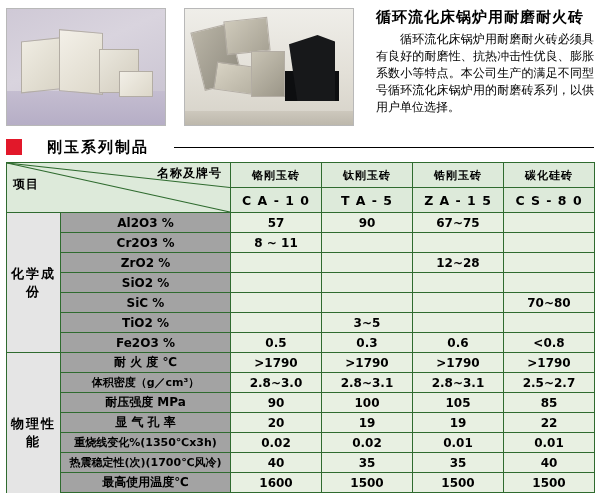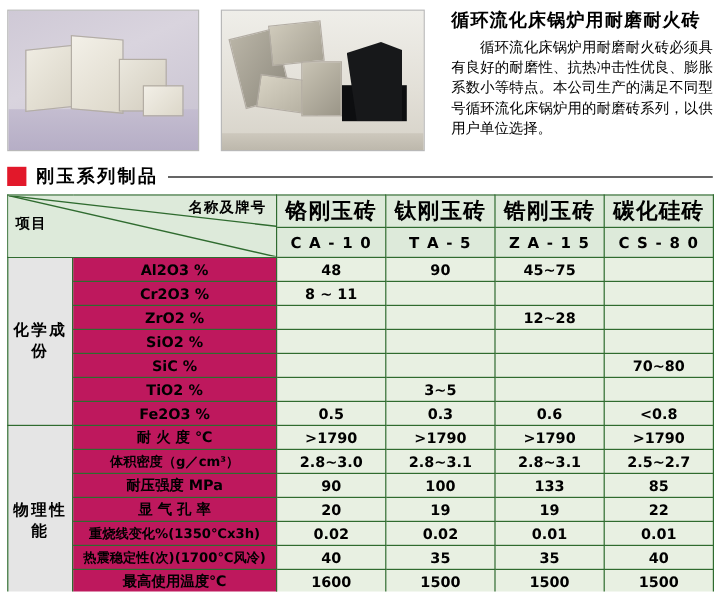--- a/index.html
+++ b/index.html
@@ -60,20 +60,21 @@
     line-height:17px;
     text-indent:2em;
     text-align:justify;
   }
 
   
   .series-bar{
     display:flex;align-items:center;
     margin:6px 6px 4px 6px;
     height:22px;
+    gap:17px;
   }
   .series-sq{
     width:16px;height:16px;background:#e2182a;margin-right:8px;
     flex:0 0 auto;
   }
   .series-title{
     font-size:15px;font-weight:bold;letter-spacing:2px;
     padding-right:8px;white-space:nowrap;
   }
   .series-rule{flex:1;height:1px;background:#000;}
@@ -97,31 +98,31 @@
     color:#000;
   }
   thead td{background:#ddeada;height:22px;}
   td.cat{
     width:54px;
     background:#e5e5e5;
     font-size:13px;
     letter-spacing:2px;
     line-height:18px;
   }
-  td.item{width:170px;background:#be185d;}
+  td.item{width:170px;background:#a3a3a3;}
   td.val{width:88px;}
   .hdr-diag{
     position:relative;height:44px;padding:0;overflow:hidden;
     width:224px;
   }
   .hdr-diag .lbl-tl{position:absolute;left:6px;bottom:19px;font-size:12px;font-weight:bold;letter-spacing:1px;}
   .hdr-diag .lbl-br{position:absolute;right:8px;top:2px;font-size:12px;font-weight:bold;letter-spacing:1px;}
   .hdr-diag svg{position:absolute;inset:0;width:100%;height:100%;}
   .sub{font-size:11px;}
-  td.brand{font-size:18px;letter-spacing:1px;}
+  td.brand{font-size:11px;letter-spacing:1px;}
   td.grade{font-size:12.5px;letter-spacing:1px;}
 </style>
 </head>
 <body>
 
 <div class="page">
 
   <div class="top">
     <div class="photo photo1">
       <div class="p1-shelf"></div>
@@ -183,23 +184,23 @@
         <td class="grade">T A - 5</td>
         <td class="grade">Z A - 1 5</td>
         <td class="grade">C S - 8 0</td>
       </tr>
     </thead>
     <tbody>
 
       <tr>
         <td class="cat" rowspan="7">化学成份</td>
         <td class="item">Al2O3 %</td>
-        <td class="val">48</td>
+        <td class="val">57</td>
         <td class="val">90</td>
-        <td class="val">45~75</td>
+        <td class="val">67~75</td>
         <td class="val"></td>
       </tr>
       <tr>
         <td class="item">Cr2O3 %</td>
         <td class="val">8 ~ 11</td>
         <td class="val"></td>
         <td class="val"></td>
         <td class="val"></td>
       </tr>
       <tr>
@@ -250,21 +251,21 @@
         <td class="item sub">体积密度（g／cm³）</td>
         <td class="val">2.8~3.0</td>
         <td class="val">2.8~3.1</td>
         <td class="val">2.8~3.1</td>
         <td class="val">2.5~2.7</td>
       </tr>
       <tr>
         <td class="item">耐压强度 MPa</td>
         <td class="val">90</td>
         <td class="val">100</td>
-        <td class="val">133</td>
+        <td class="val">105</td>
         <td class="val">85</td>
       </tr>
       <tr>
         <td class="item">显 气 孔 率</td>
         <td class="val">20</td>
         <td class="val">19</td>
         <td class="val">19</td>
         <td class="val">22</td>
       </tr>
       <tr>

